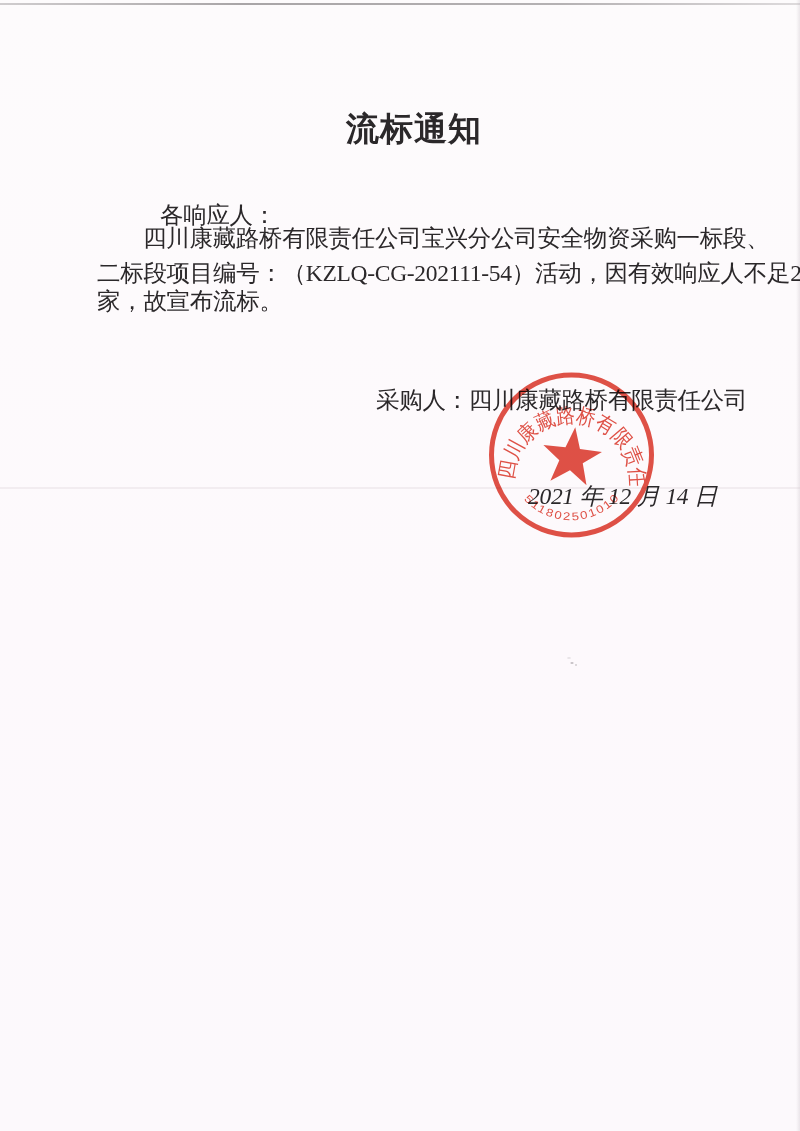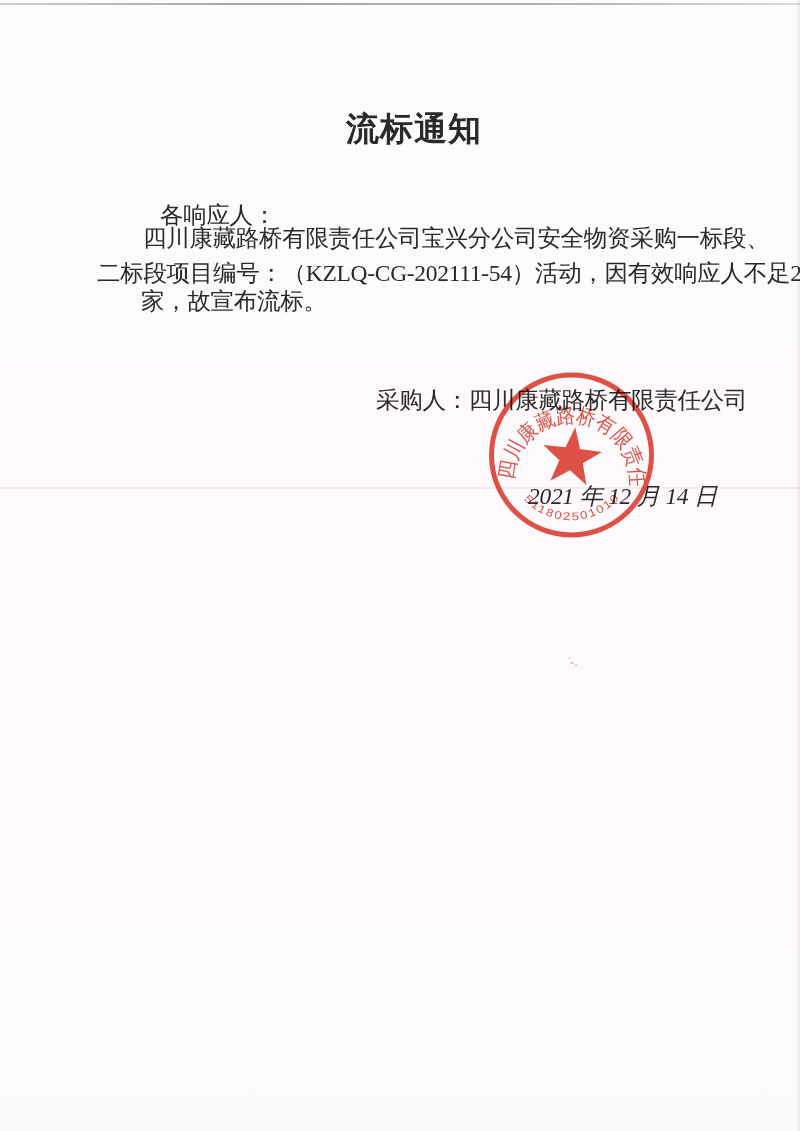--- a/index.html
+++ b/index.html
@@ -54,21 +54,21 @@
   }
   .text-line {
     position: absolute;
     font-size: 23.5px;
     letter-spacing: -0.3px;
     white-space: nowrap;
   }
   .salutation { left: 116px;  top: 199px; margin-left: 44px; }
   .body-1     { left: 143px; top: 222px; }
   .body-2     { left: 97px;  top: 257px; }
-  .body-3     { left: 97px;  top: 285px; margin-left: 44px; }
+  .body-3     { left: 97px;  top: 285px; }
   .purchaser  { left: 376px; top: 384px; }
   .doc-date   { left: 528px; top: 480px; font-style: italic; }
   .stamp {
     position: absolute;
     left: 479px; top: 362px;
     width: 186px; height: 186px;
     mix-blend-mode: multiply;
     opacity: 0.88;
   }
 </style>

